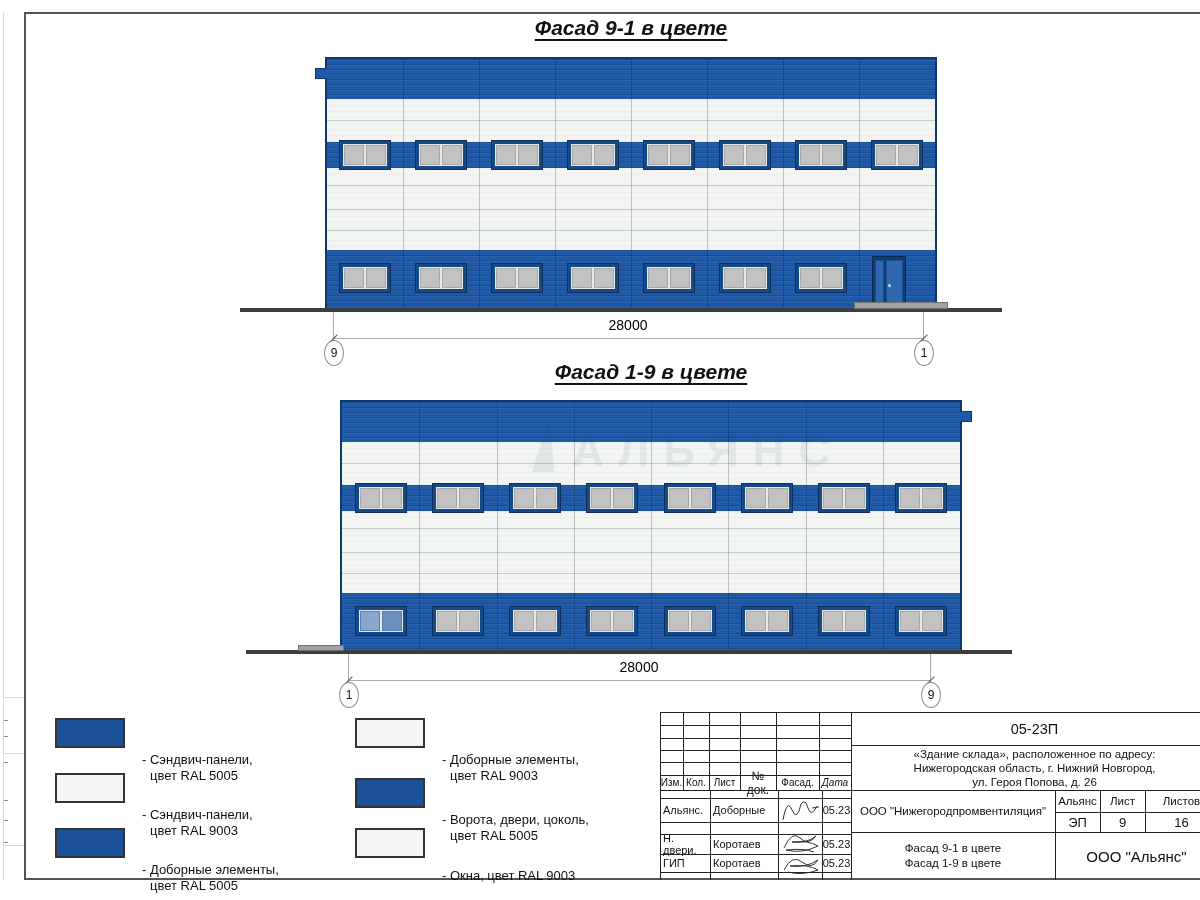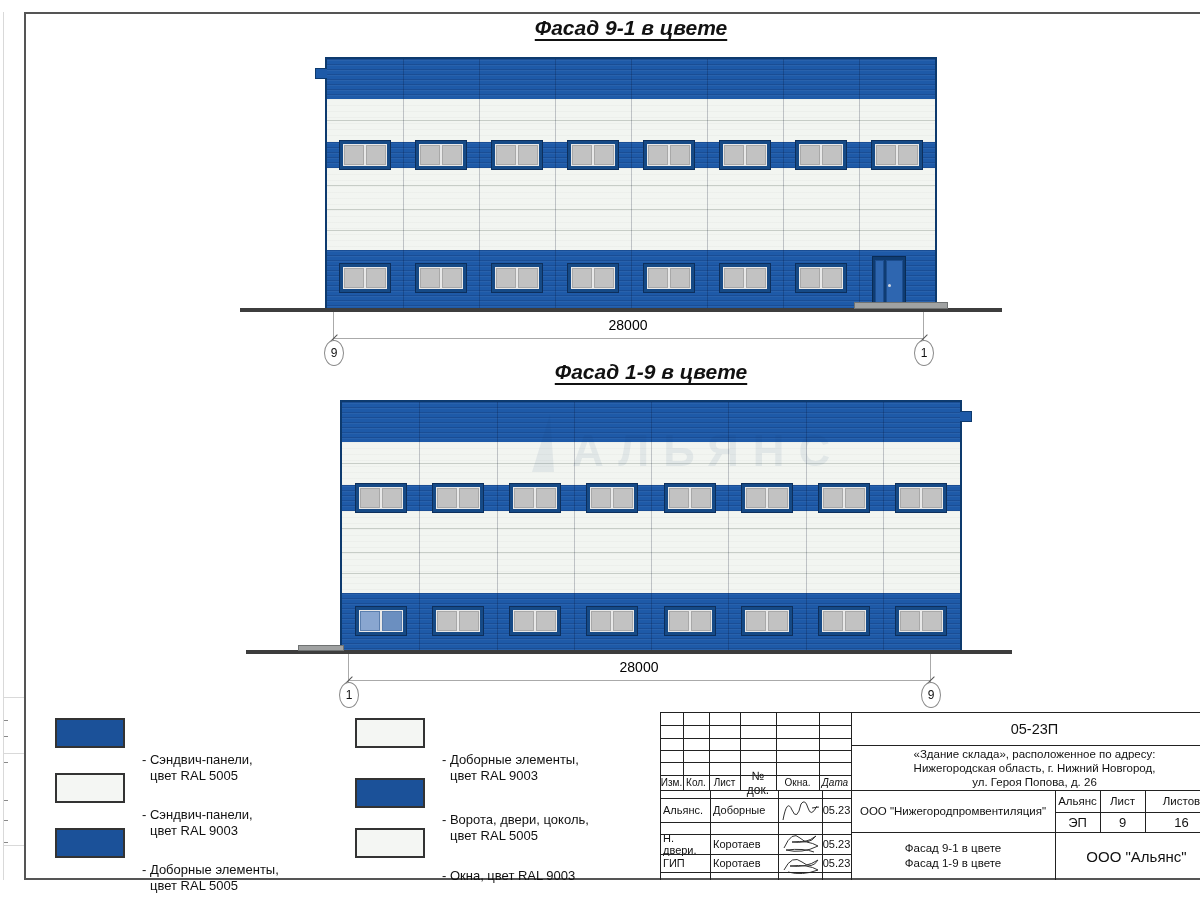--- a/index.html
+++ b/index.html
@@ -395,21 +395,21 @@
         <div>«Здание склада», расположенное по адресу:</div>
         <div>Нижегородская область, г. Нижний Новгород,</div>
         <div>ул. Героя Попова, д. 26</div>
       </div>
     </div>
 
     <div class="tbc" style="left:0;top:63px;width:23px;height:15px;font-size:10px;">Изм.</div>
     <div class="tbc" style="left:23px;top:63px;width:26px;height:15px;font-size:10px;">Кол.</div>
     <div class="tbc" style="left:49px;top:63px;width:31px;height:15px;font-size:10px;">Лист</div>
     <div class="tbc" style="left:80px;top:63px;width:36px;height:15px;font-size:12px;">№ док.</div>
-    <div class="tbc" style="left:116px;top:63px;width:43px;height:15px;font-size:10px;">Окна.</div>
+    <div class="tbc" style="left:116px;top:63px;width:43px;height:15px;font-size:10px;">Фасад.</div>
     <div class="tbc" style="left:159px;top:63px;width:32px;height:15px;font-size:10px;font-style:italic;">Дата</div>
 
     <div class="tbc left" style="left:3px;top:86px;width:47px;height:24px;">Альянс.</div>
     <div class="tbc left" style="left:53px;top:86px;width:64px;height:24px;">Доборные</div>
     <div class="tbc" style="left:162px;top:86px;width:29px;height:24px;">05.23</div>
     <div class="tbc left" style="left:3px;top:122px;width:47px;height:20px;">Н. двери.</div>
     <div class="tbc left" style="left:53px;top:122px;width:64px;height:20px;">Коротаев</div>
     <div class="tbc" style="left:162px;top:122px;width:29px;height:20px;">05.23</div>
     <div class="tbc left" style="left:3px;top:142px;width:47px;height:18px;">ГИП</div>
     <div class="tbc left" style="left:53px;top:142px;width:64px;height:18px;">Коротаев</div>

